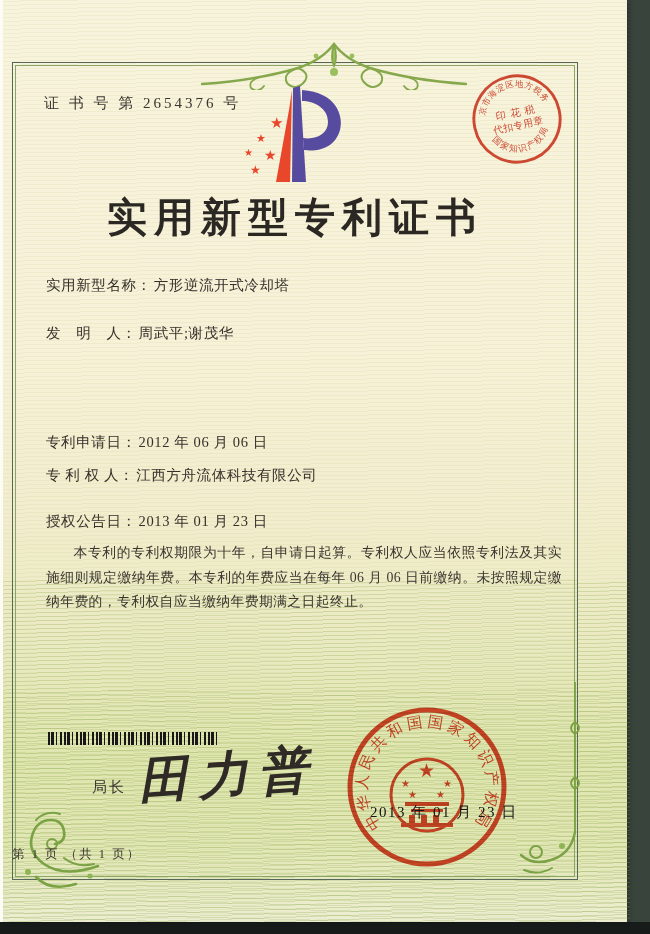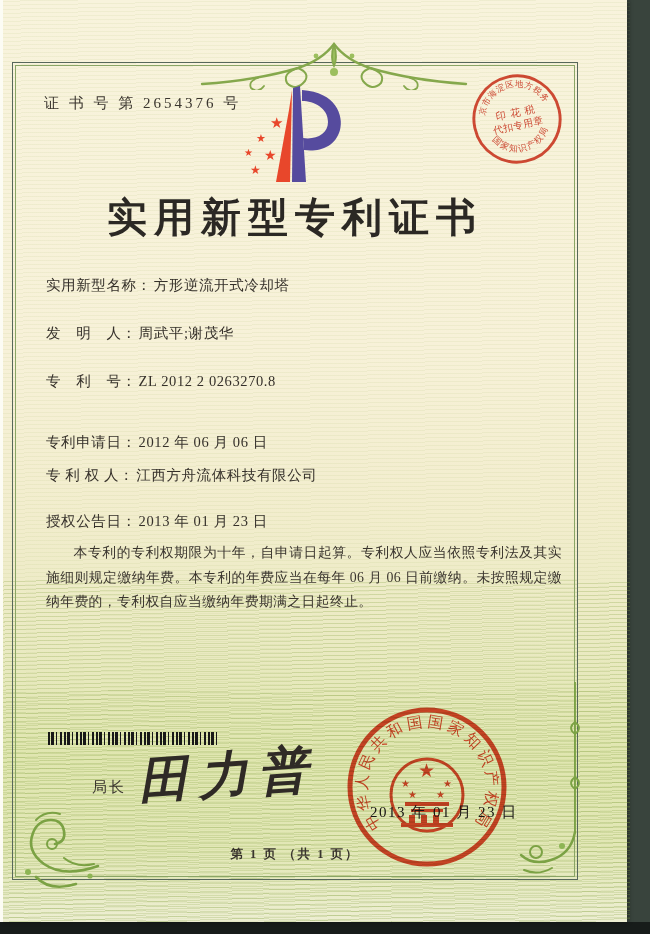--- a/index.html
+++ b/index.html
@@ -31,22 +31,22 @@
   .body-text p{margin:0;text-indent:2em;letter-spacing:.4px;}
   .barcode{position:absolute;left:48px;top:732px;width:170px;height:13px;
     background:repeating-linear-gradient(90deg,#181818 0 2px,transparent 2px 3px,#181818 3px 6px,transparent 6px 8px,#181818 8px 9px,transparent 9px 12px,#181818 12px 14px,transparent 14px 16px);}
   .sig-title{position:absolute;left:92px;top:778px;font-size:15px;color:#3a352e;letter-spacing:2px;}
   .sig-name{position:absolute;left:138px;top:742px;font-size:50px;font-weight:bold;font-style:italic;
     color:#2f2a26;letter-spacing:10px;transform:rotate(-4deg);font-family:"Liberation Serif",serif;}
   .office-seal{position:absolute;left:345px;top:705px;width:164px;height:164px;opacity:.92;mix-blend-mode:multiply;}
   .tax-seal{position:absolute;left:470px;top:72px;width:94px;height:94px;transform:rotate(-12deg);
     opacity:.88;mix-blend-mode:multiply;z-index:20;}
   .issue-date{position:absolute;left:370px;top:803px;font-size:15px;color:#161412;letter-spacing:1.5px;z-index:30;}
-  .page-footer{position:absolute;left:12px;top:846px;width:566px;text-align:center;font-size:12.5px;
-    letter-spacing:2px;color:#3a352e;font-weight:bold;}
+  .page-footer{position:absolute;left:12px;top:846px;width:566px;text-align:left;font-size:12.5px;
+    letter-spacing:2px;color:#3a352e;}
   .orn-top{position:absolute;left:198px;top:36px;width:272px;height:54px;}
   .orn-bl{position:absolute;left:6px;top:806px;width:95px;height:88px;}
   .orn-br{position:absolute;left:518px;top:682px;width:66px;height:200px;}
   svg text{font-family:"Liberation Serif","DejaVu Serif",serif;}
 </style>
 </head>
 <body>
 
 <div class="scan">
   <div class="backing-right"></div>
@@ -114,23 +114,20 @@
   </svg>
 
   <div class="title">实用新型专利证书</div>
 
   <div class="field" style="top:276px">
     <span class="lbl">实用新型名称：</span><span>方形逆流开式冷却塔</span>
   </div>
   <div class="field" style="top:324px">
     <span class="lbl">发　明　人：</span><span>周武平;谢茂华</span>
   </div>
-  <div class="field" style="top:372px">
-    <span class="lbl">专　利　号：</span><span>ZL 2012 2 0263270.8</span>
-  </div>
   <div class="field" style="top:433px">
     <span class="lbl">专利申请日：</span><span>2012 年 06 月 06 日</span>
   </div>
   <div class="field" style="top:466px">
     <span class="lbl">专 利 权 人：</span><span>江西方舟流体科技有限公司</span>
   </div>
   <div class="field" style="top:512px">
     <span class="lbl">授权公告日：</span><span>2013 年 01 月 23 日</span>
   </div>
 

